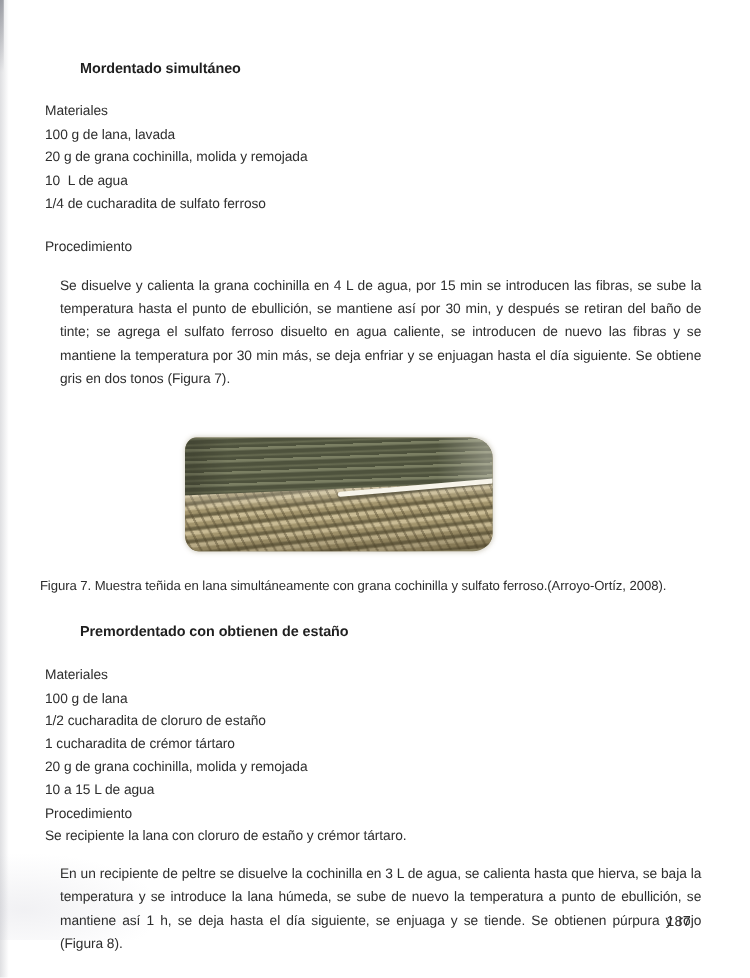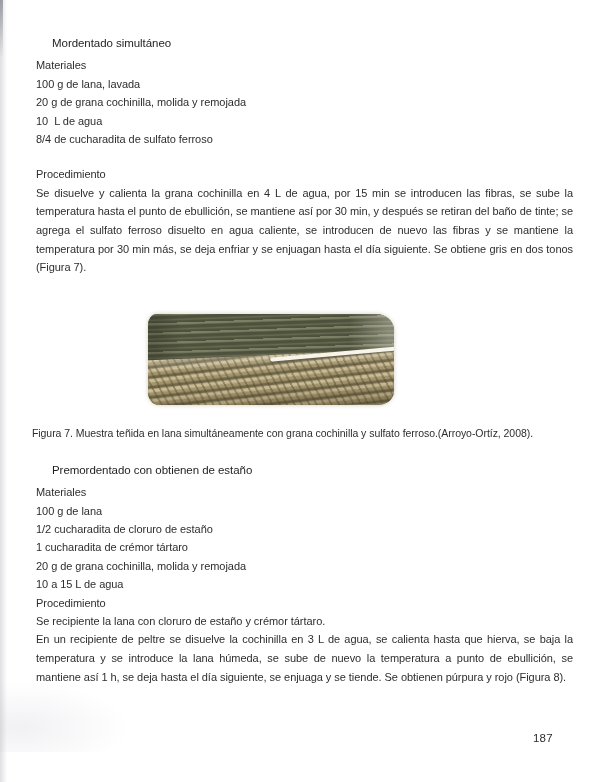--- a/index.html
+++ b/index.html
@@ -28,37 +28,37 @@
     position: absolute; left: 0; top: 0; width: 3px; height: 58px;
     background: linear-gradient(180deg, rgba(95,98,108,0.55), rgba(160,162,170,0));
     pointer-events: none;
   }
   .scan-blotch {
     position: absolute; left: 0; bottom: 30px; width: 130px; height: 70px;
     background: radial-gradient(ellipse at 15% 65%, rgba(185,185,198,0.20), rgba(255,255,255,0) 70%);
     pointer-events: none;
   }
   h2 {
-    margin: 4px;
+    margin: 16px;
     font-size: 11.5px;
-    font-weight: normal;
+    font-weight: bold;
     line-height: 18.4px;
     color: #1f1f1f;
     letter-spacing: -0.05px;
     padding-left: 12px;
   }
   .line {
     margin: 0;
     font-size: 11px;
     line-height: 18.4px;
     letter-spacing: -0.05px;
     white-space: pre-wrap;
   }
   .para {
-    margin: 0;
+    margin: 12px;
     font-size: 11px;
     line-height: 18.6px;
     letter-spacing: -0.05px;
     text-align: justify;
   }
   .sp-before { margin-top: 17px; }
 
   figure { margin: 0; padding: 0; }
   .yarn {
     width: 246px;
@@ -127,21 +127,21 @@
 <div class="scan-blotch"></div>
 
 <div class="page">
 
   <section>
     <h2>Mordentado simultáneo</h2>
     <p class="line">Materiales</p>
     <p class="line">100 g de lana, lavada</p>
     <p class="line">20 g de grana cochinilla, molida y remojada</p>
     <p class="line">10  L de agua</p>
-    <p class="line">8/4 de cucharadita de sulfato ferroso</p>
+    <p class="line">1/4 de cucharadita de sulfato ferroso</p>
     <p class="line sp-before">Procedimiento</p>
     <p class="para">Se disuelve y calienta la grana cochinilla en 4 L de agua, por 15 min se introducen las fibras, se sube la temperatura hasta el punto de ebullición, se mantiene así por 30 min, y después se retiran del baño de tinte; se agrega el sulfato ferroso disuelto en agua caliente, se introducen de nuevo las fibras y se mantiene la temperatura por 30 min más, se deja enfriar y se enjuagan hasta el día siguiente. Se obtiene gris en dos tonos (Figura 7).</p>
   </section>
 
   <figure>
     <div class="yarn">
       <div class="yarn-top"></div>
       <div class="yarn-bottom"></div>
       <div class="yarn-strand"></div>
     </div>

